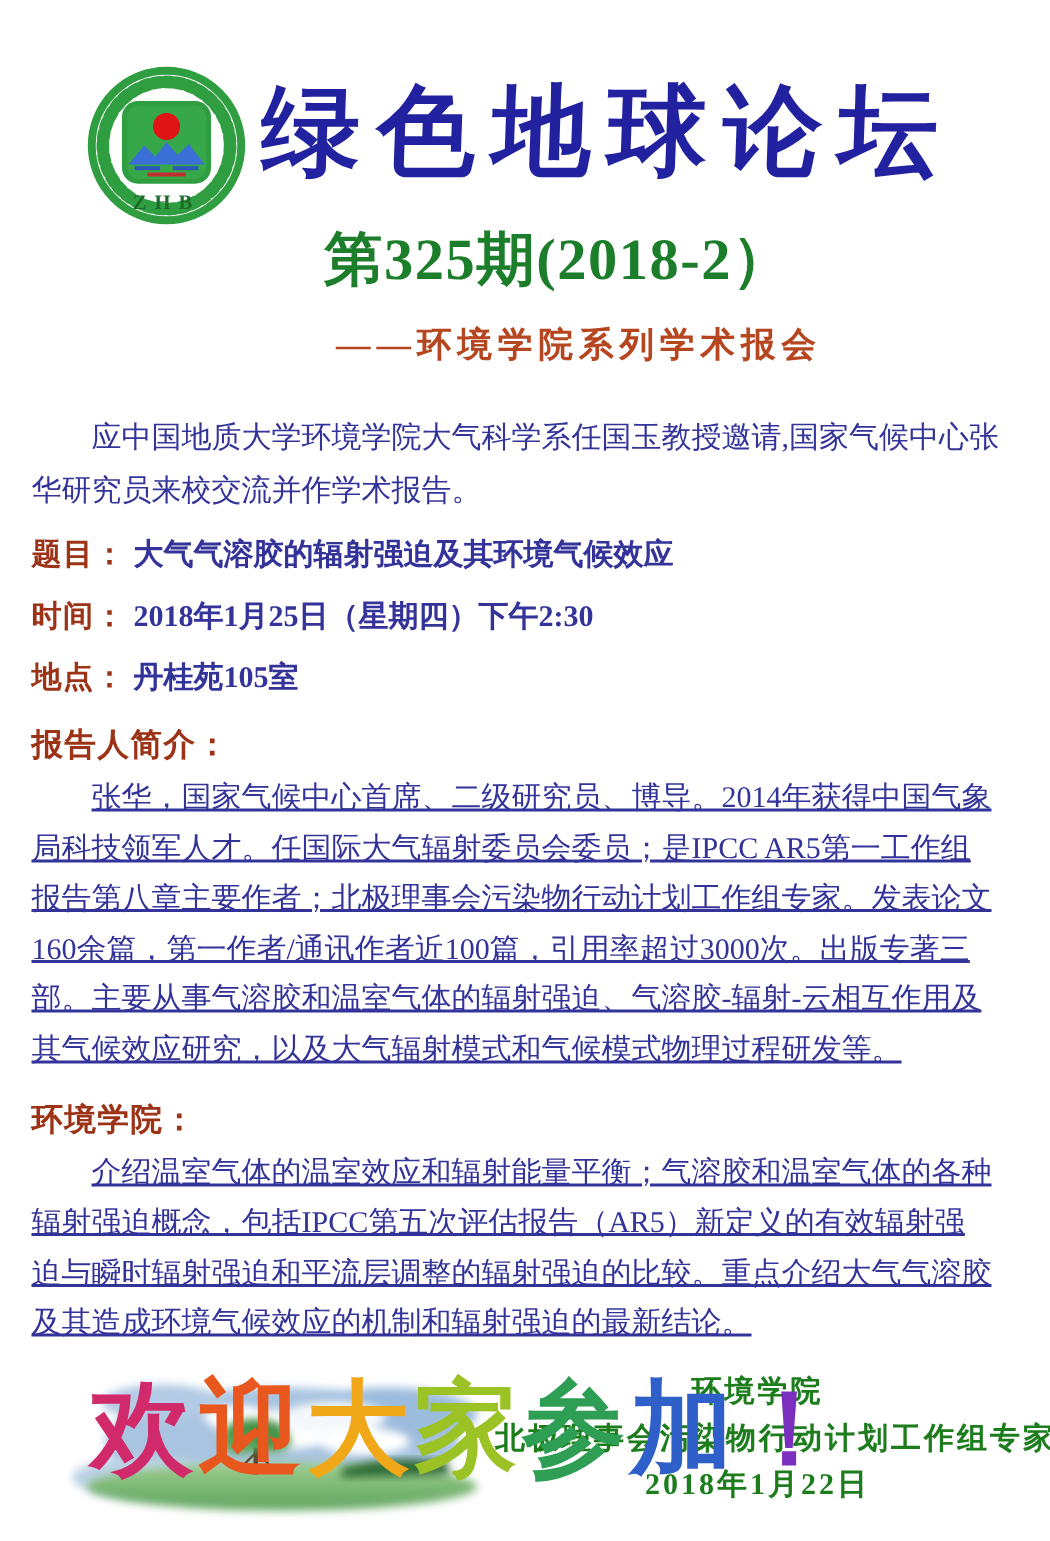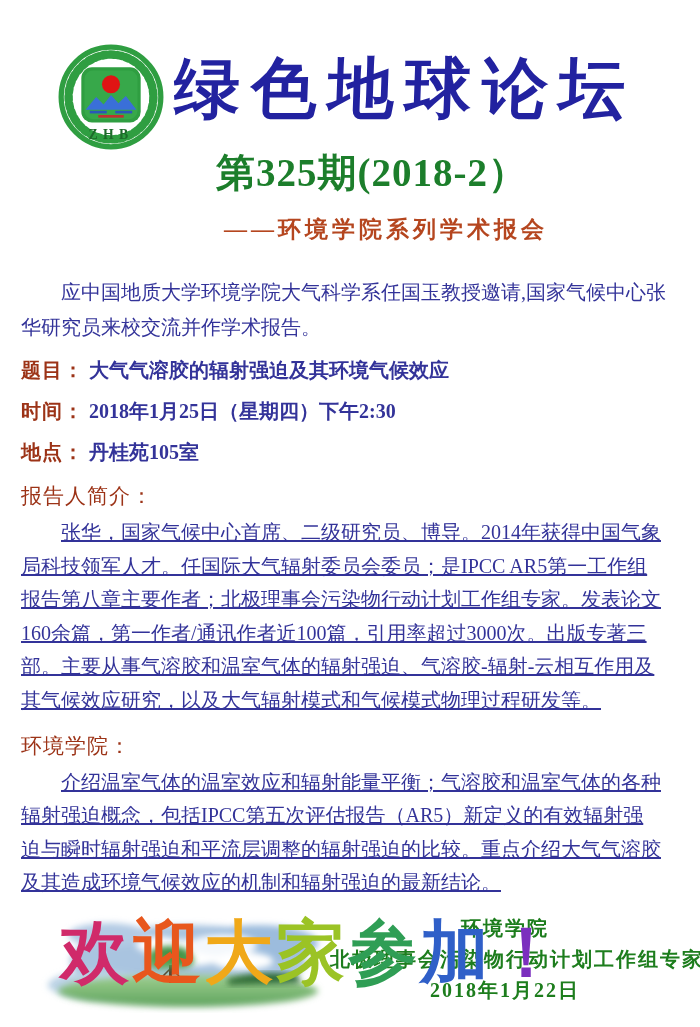--- a/index.html
+++ b/index.html
@@ -24,21 +24,21 @@
     text-align:center;color:#b5461f;font-size:23px;font-weight:bold;
     margin-top:14px;padding-left:72px;letter-spacing:4px;
   }
   
   .content{padding:0 21px;color:#333399;font-size:20px;}
   .intro{margin:30px 0 0 0;text-indent:2em;line-height:1.75;}
   .info-row{margin-top:10px;line-height:1.55;}
   .info-label{color:#9c3317;font-weight:bold;letter-spacing:1px;}
   .info-value{color:#333399;font-weight:bold;}
   .section-heading{
-    color:#9c3317;font-weight:normal;font-size:21px;margin-top:14px;
+    color:#9c3317;font-weight:bold;font-size:21px;margin-top:14px;
     letter-spacing:1px;
   }
   .body-para{margin:6px 16px 0 0;text-indent:2em;line-height:1.68;text-decoration:underline;}
   
   .welcome{position:relative;height:84px;margin-top:12px;padding-left:60px;}
   .welcome-main{
     position:relative;z-index:2;font-size:69px;font-weight:bold;
     letter-spacing:3px;white-space:nowrap;line-height:1.2;
   }
   

